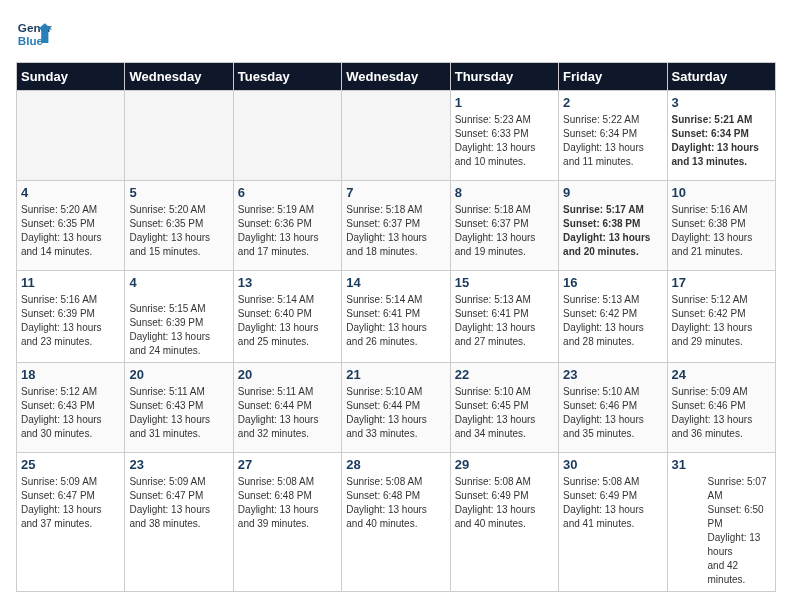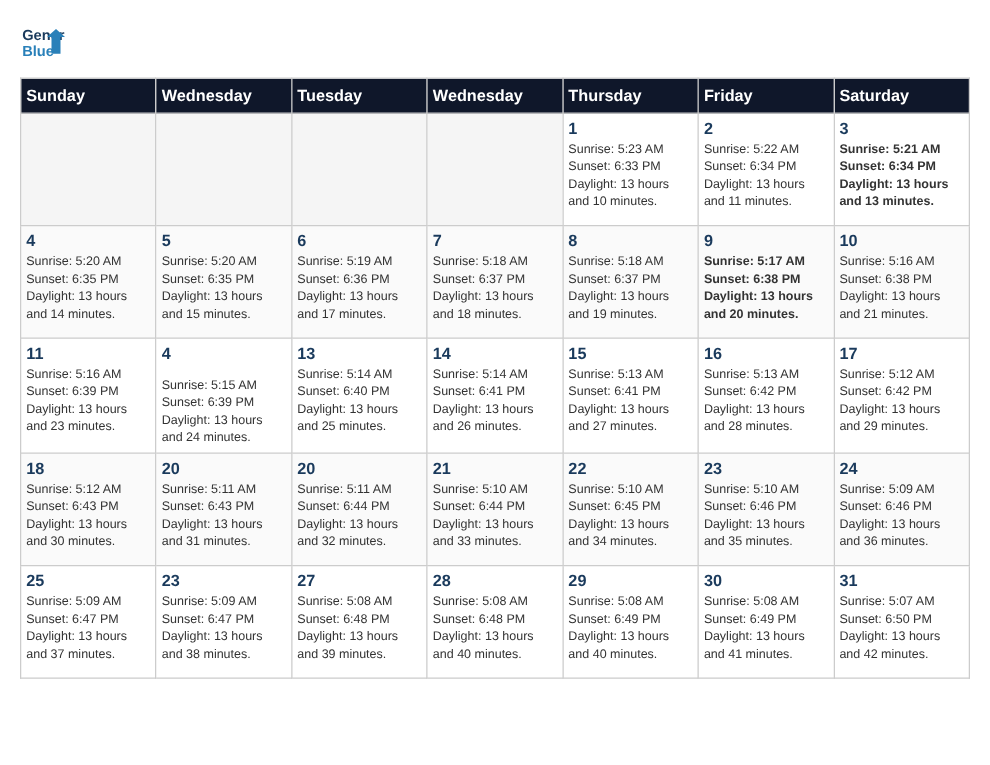--- a/index.html
+++ b/index.html
@@ -328,20 +328,20 @@
         </td>
         <td>
           <div class="day-num">30</div>
           <div class="day-info" style="white-space: pre-line;">Sunrise: 5:08 AM
 Sunset: 6:49 PM
 Daylight: 13 hours
 and 41 minutes.</div>
         </td>
         <td>
           <div class="day-num">31</div>
-          <div class="day-info" style="white-space: pre-line;">Sunrise: 5:07 AM
+          <div class="day-info" style="white-space: pre-line; margin-left: 36px;">Sunrise: 5:07 AM
 Sunset: 6:50 PM
 Daylight: 13 hours
 and 42 minutes.</div>
         </td>
       </tr>
     </tbody>
 </table>
 
 </body></html>

